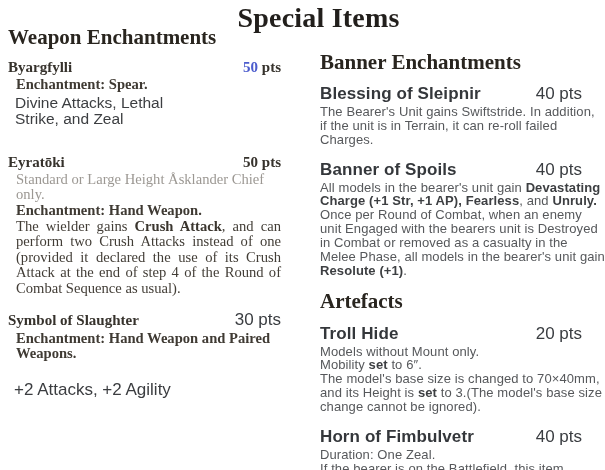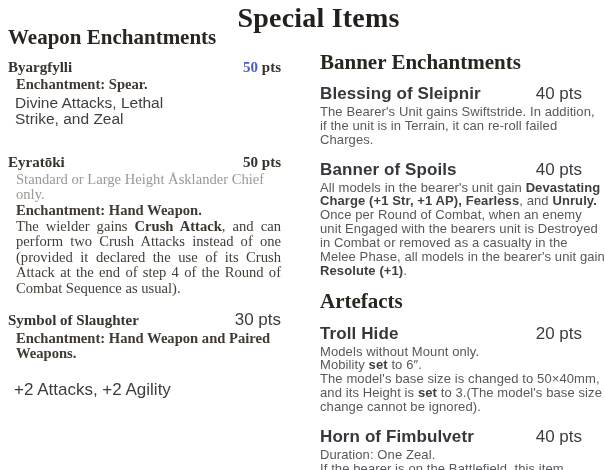--- a/index.html
+++ b/index.html
@@ -127,21 +127,21 @@
   <div class="section-block">
     <h2 class="section-header">Artefacts</h2>
     <div class="items">
         <article class="item">
           <div class="item-head head-sans">
             <span class="item-name">Troll Hide</span>
             <span class="item-points pts-sans"><span class="pts-num">20</span><span class="pts-unit">&nbsp;pts</span></span>
           </div>
           <div class="line sans-body"><span>Models without Mount only.</span></div>
           <div class="line sans-body"><span>Mobility </span><b>set</b><span> to 6″.</span></div>
-          <div class="line sans-body"><span>The model's base size is changed to 50×40mm, and its Height is </span><b>set</b><span> to 3.(The model's base size change cannot be ignored).</span></div>
+          <div class="line sans-body"><span>The model's base size is changed to 70×40mm, and its Height is </span><b>set</b><span> to 3.(The model's base size change cannot be ignored).</span></div>
         </article>
         <article class="item">
           <div class="item-head head-sans">
             <span class="item-name">Horn of Fimbulvetr</span>
             <span class="item-points pts-sans"><span class="pts-num">40</span><span class="pts-unit">&nbsp;pts</span></span>
           </div>
           <div class="line sans-body"><span>Duration: One Zeal.</span></div>
           <div class="line sans-body sans-body--narrow"><span>If the bearer is on the Battlefield, this item is automatically activated at the start of the first Game Turn, if not it has no effect. </span></div>
         </article>
       </div>

